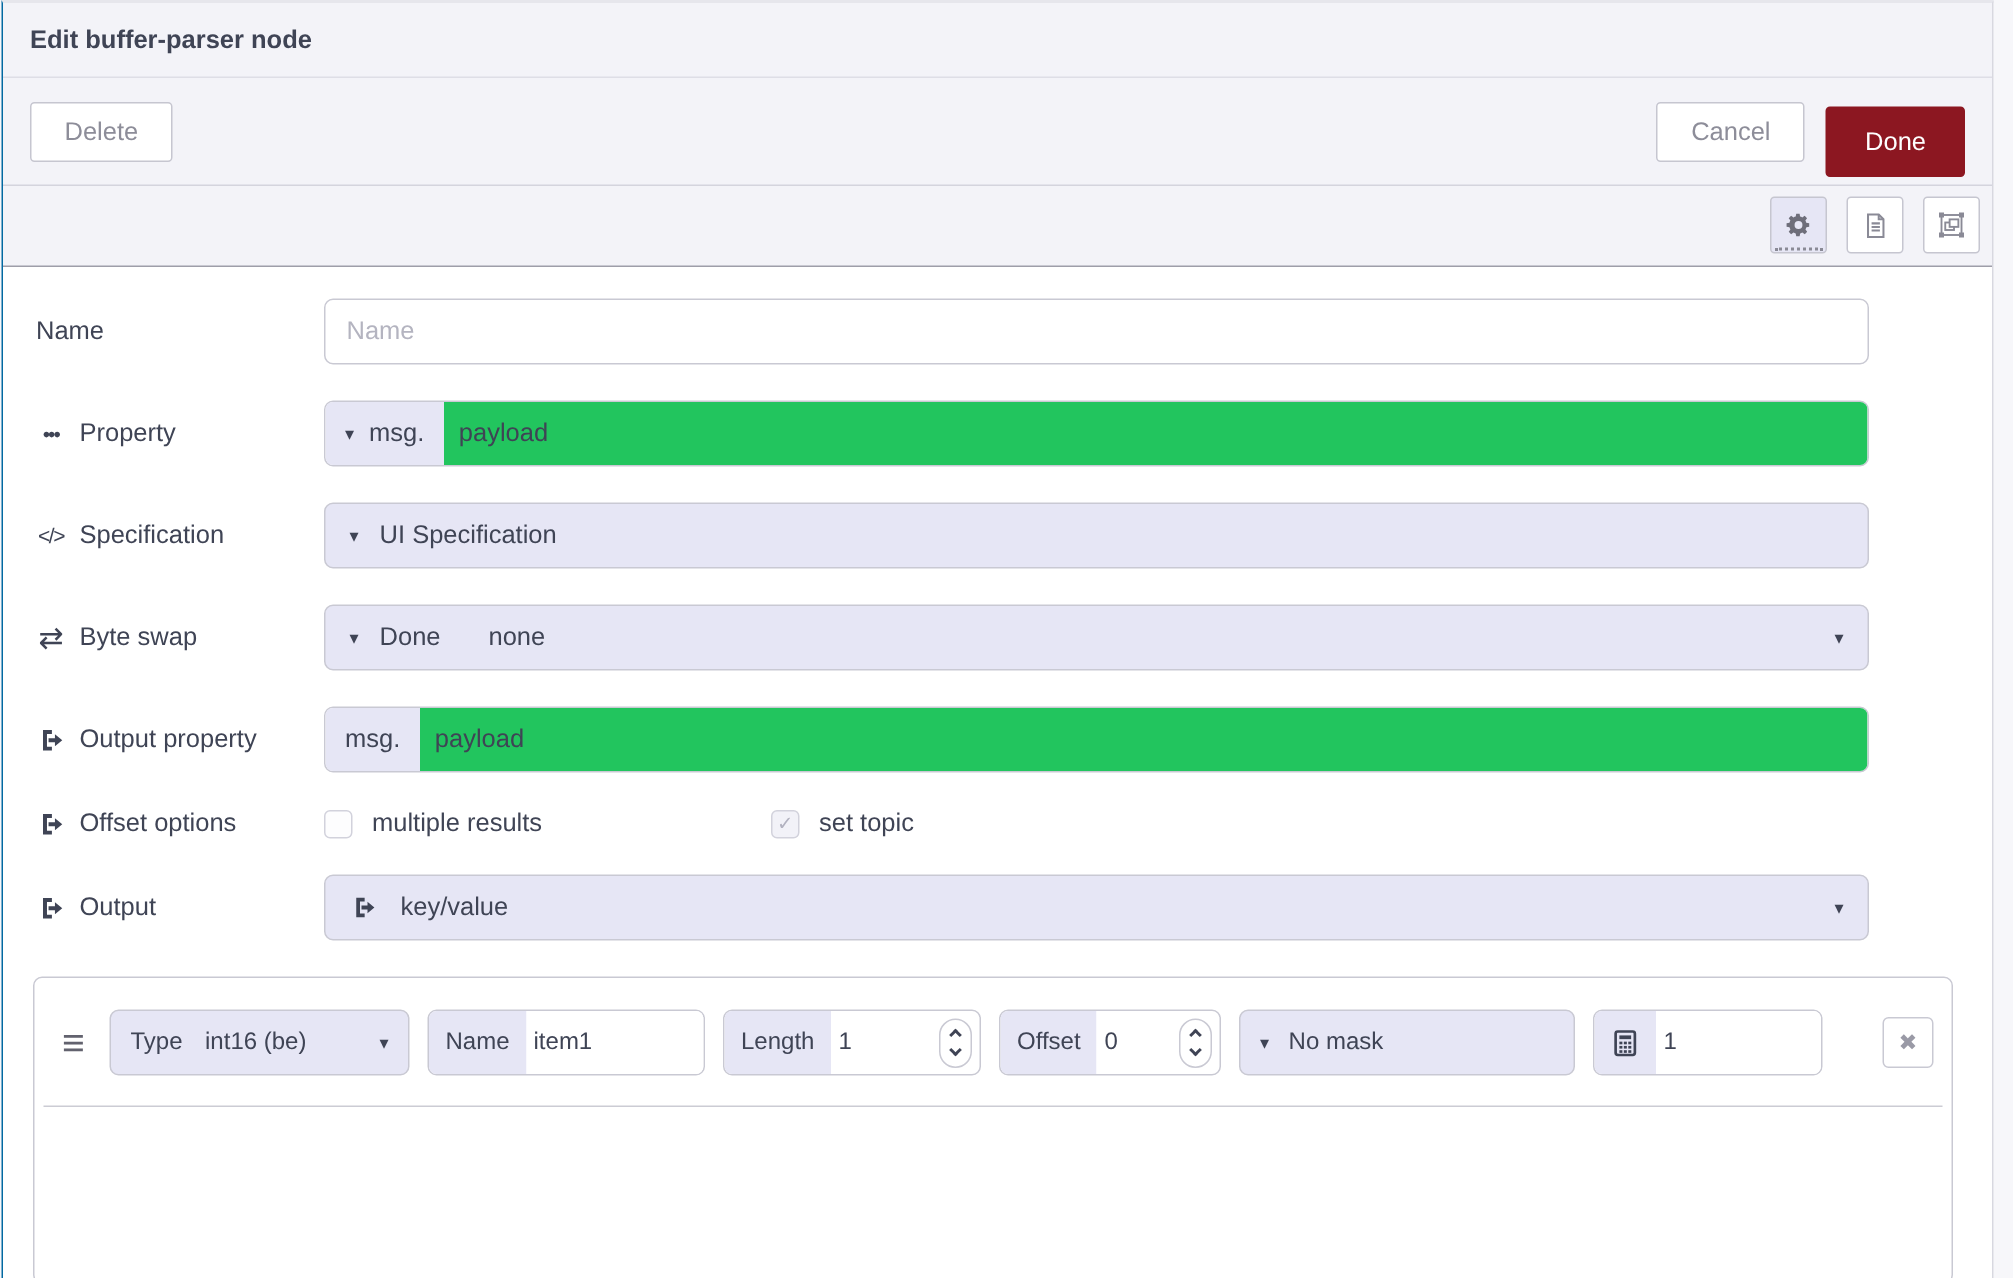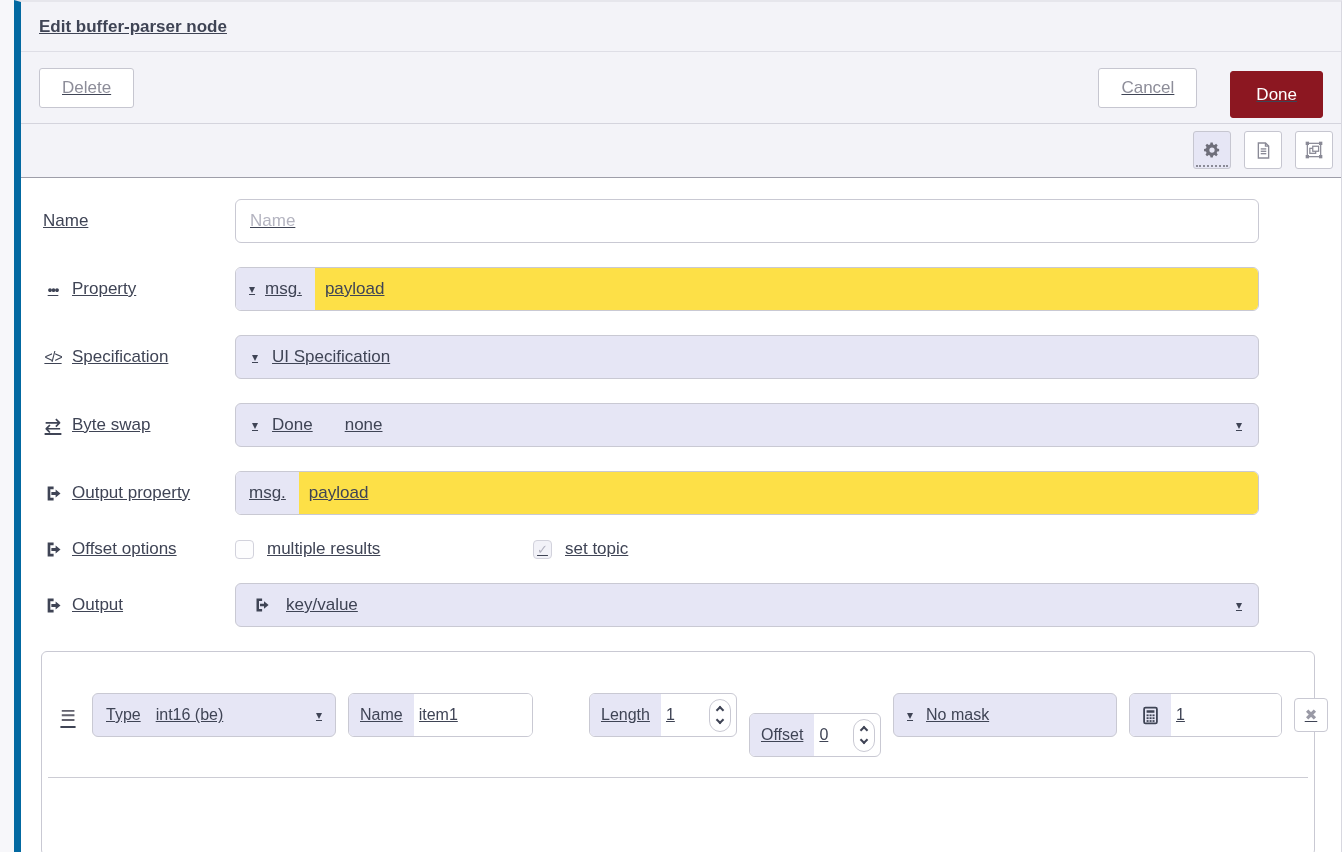--- a/index.html
+++ b/index.html
@@ -3,42 +3,42 @@
 <meta charset="utf-8">
 <style>
   * { box-sizing: border-box; margin: 0; padding: 0; }
   html, body {
     width: 1342px; height: 852px; overflow: hidden;
     background: #f7f7fa;
     font-family: "Liberation Sans", "DejaVu Sans", sans-serif;
     color: #3f4455;
   }
   .dialog {
-    position: absolute; left: 14px; top: 0; width: 1328px; height: 852px;
-    border-left: 7px solid #0369a1; border-right: 1px solid #d8d8e0;
-    border-top: 2px solid #e6e6ec; background: #fff; text-decoration: underline;
+    position: absolute; left: 1px; top: 0; width: 1328px; height: 852px;
+    border-left: 1px solid #0369a1; border-right: 1px solid #d8d8e0;
+    border-top: 2px solid #e6e6ec; background: #fff;
   }
   
   .hdr {
     height: 50px; background: #f3f3f8; border-bottom: 1px solid #dedee6;
     display: flex; align-items: center; padding: 0 18px;
     font-size: 17px; font-weight: bold; color: #3f4455;
   }
   
   .toolbar {
     height: 72px; background: #f3f3f8; border-bottom: 1px solid #d4d4dd;
     display: flex; align-items: center; padding: 0 18px;
   }
   .btn {
     height: 40px; padding: 0 22px; font-size: 17px; font-family: inherit;
     background: #fff; border: 1px solid #c6c6d0; border-radius: 3px;
     color: #8d8d99; cursor: pointer;
   }
   .btn.primary { background: #8c1721; border-color: #8c1721; color: #fff; height: 47px; padding: 0 25px; margin-top: 14px; }
-  .tb-right { margin-left: auto; display: flex; gap: 33px; align-items: center; }
+  .tb-right { margin-left: auto; display: flex; gap: 14px; align-items: center; }
   
   .tabbar { position: relative; height: 54px; background: #f3f3f8; }
   .tabbar::after { content: ""; position: absolute; left: 0; right: 0; bottom: 0; height: 1px; background: #9e9ea9; }
   .tab {
     position: absolute; left: 3px; top: 7px; height: 48px; width: 297px;
     background: #fff; border: 1px solid #9e9ea9; border-bottom: none; z-index: 2;
     display: flex; align-items: center; gap: 12px; padding-left: 22px;
     font-size: 17px; font-weight: bold; cursor: pointer;
     border-top-left-radius: 2px; border-top-right-radius: 2px;
   }
@@ -58,21 +58,21 @@
   .g-code { font-size: 14px; letter-spacing: -1px; }
   .g-swap { font-size: 20px; }
   .input, .typed, .sel { height: 44px; border: 1px solid #c9c9d3; border-radius: 6px; font-size: 17px; }
   .input { flex: 1; padding: 0 14px; color: #3f4455; background: #fff; font-family: inherit; }
   .input::placeholder { color: #b4b4c0; }
   .typed { flex: 1; display: flex; align-items: stretch; overflow: hidden; background: #fff; }
   .tseg {
     display: flex; align-items: center; gap: 10px; padding: 0 13px;
     background: #e6e6f5; border: none; font-size: 17px; color: #3f4455; font-family: inherit; cursor: pointer;
   }
-  .tval { flex: 1; border: none; outline: none; padding: 0 10px; font-size: 17px; color: #3f4455; font-family: inherit; background: #fde047; }
+  .tval { flex: 1; border: none; outline: none; padding: 0 10px; font-size: 17px; color: #3f4455; font-family: inherit; background: #22c55e; }
   .sel { flex: 1; display: flex; align-items: center; gap: 14px; padding: 0 16px; background: #e6e6f5; cursor: pointer; }
   .caret { font-size: 12px; color: #3f4455; line-height: 1; }
   .rcaret { margin-left: auto; }
   .val-gap { margin-left: 18px; }
   
   .grp { width: 298px; display: flex; align-items: center; gap: 13px; font-size: 17px; cursor: pointer; }
   .cb {
     width: 19px; height: 19px; border: 1px solid #d2d2dc; border-radius: 4px;
     background: #fdfdfe; display: flex; align-items: center; justify-content: center; flex: none;
   }
@@ -84,24 +84,24 @@
   .item-row { display: flex; align-items: center; gap: 12px; padding: 21px 12px 20px 14px; }
   .item-divider { height: 1px; background: #ccccd4; margin: 0 6px; }
   .drag { font-size: 26px; color: #62626e; width: 24px; flex: none; text-align: center; cursor: grab; line-height: 1; }
   .ifield {
     height: 44px; border: 1px solid #c9c9d3; border-radius: 6px;
     display: flex; align-items: stretch; overflow: hidden; background: #fff; font-size: 16px; flex: none;
   }
   .ifield.lav { background: #e6e6f5; align-items: center; padding: 0 13px; cursor: pointer; }
   .iseg { background: #e6e6f5; display: flex; align-items: center; padding: 0 11px; color: #3f4455; flex: none; }
   .ifield input { border: none; outline: none; min-width: 0; padding: 0 5px; font-size: 16px; color: #3f4455; font-family: inherit; flex: 1; background: #fff; }
-  .f-type { width: 244px; }
+  .f-type { width: 200px; }
   .f-name { width: 185px; }
-  .f-len  { width: 148px; margin-left: 44px; }
-  .f-off  { width: 132px; margin-top: 40px; }
+  .f-len  { width: 172px; }
+  .f-off  { width: 148px; }
   .f-mask { width: 224px; gap: 13px; }
   .f-scale{ width: 153px; }
   .f-type .tvalue { margin-left: 15px; }
   .spin {
     width: 22px; height: 33px; border: 1px solid #c9c9d3; border-radius: 11px; background: #fff;
     display: flex; flex-direction: column; align-items: center; justify-content: center; gap: 4px;
     align-self: center; margin-right: 5px; flex: none; cursor: pointer;
   }
   .chev { width: 6px; height: 6px; border-left: 2px solid #3f4455; border-top: 2px solid #3f4455; }
   .chev.up { transform: rotate(45deg); margin-top: 2px; }

